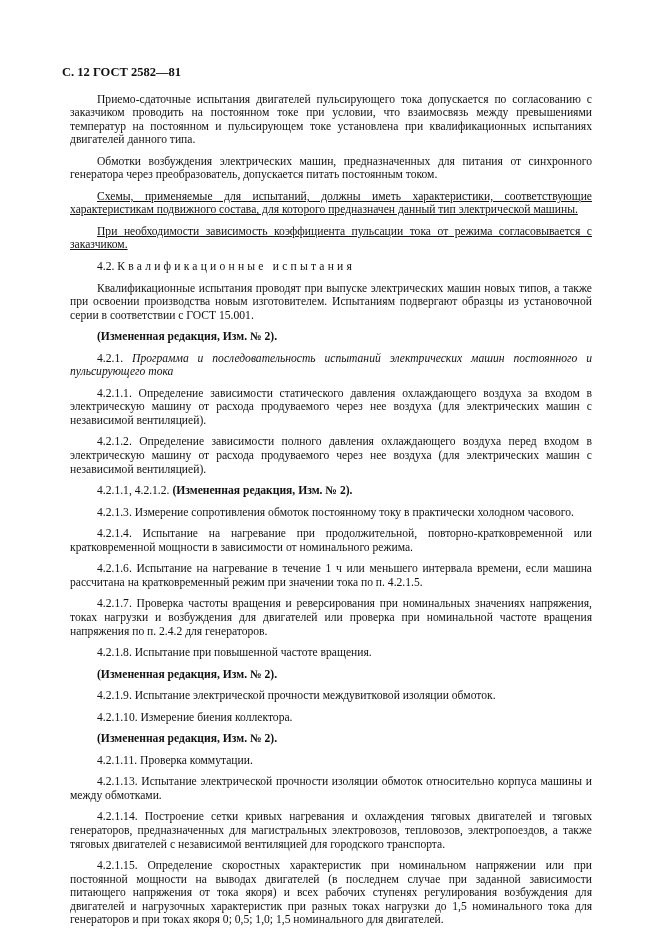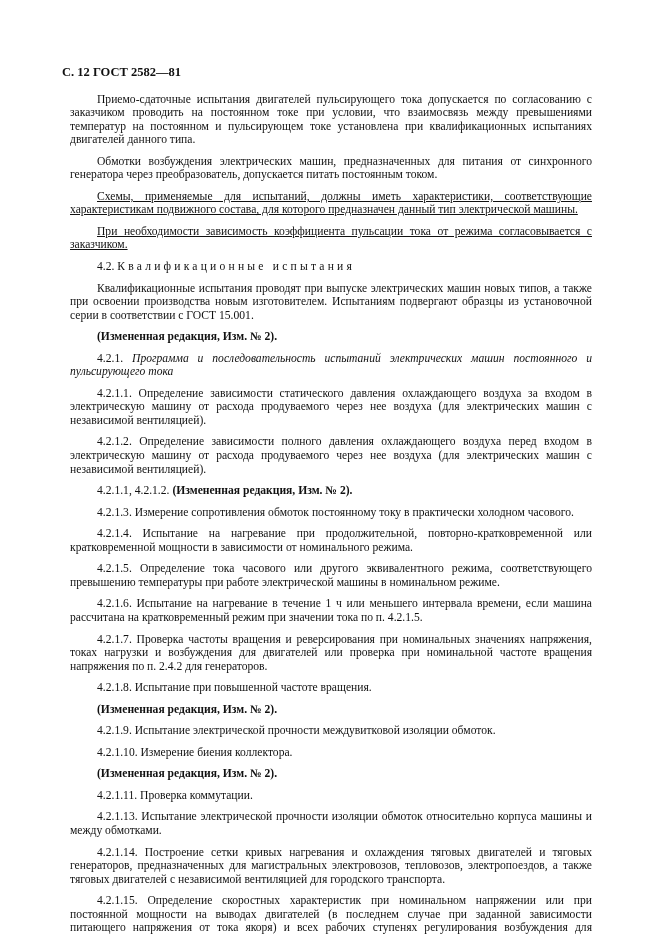--- a/index.html
+++ b/index.html
@@ -38,21 +38,20 @@
     <span class="i">Программа и последовательность испытаний электрических машин постоянного и пульсирующего тока</span>
   </p>
   <p class="p">4.2.1.1. Определение зависимости статического давления охлаждающего воздуха за входом в электрическую машину от расхода продуваемого через нее воздуха (для электрических машин с независимой вентиляцией).</p>
   <p class="p">4.2.1.2. Определение зависимости полного давления охлаждающего воздуха перед входом в электрическую машину от расхода продуваемого через нее воздуха (для электрических машин с независимой вентиляцией).</p>
   <p class="p">
     <span>4.2.1.1, 4.2.1.2.</span>
     <span class="b">(Измененная редакция, Изм. № 2).</span>
   </p>
   <p class="p">4.2.1.3. Измерение сопротивления обмоток постоянному току в практически холодном часового.</p>
   <p class="p">4.2.1.4. Испытание на нагревание при продолжительной, повторно-кратковременной или кратковременной мощности в зависимости от номинального режима.</p>
-  <p class="p">4.2.1.5. Определение тока часового или другого эквивалентного режима, соответствующего превышению температуры при работе электрической машины в номинальном режиме.</p>
   <p class="p">4.2.1.6. Испытание на нагревание в течение 1 ч или меньшего интервала времени, если машина рассчитана на кратковременный режим при значении тока по п. 4.2.1.5.</p>
   <p class="p">4.2.1.7. Проверка частоты вращения и реверсирования при номинальных значениях напряжения, токах нагрузки и возбуждения для двигателей или проверка при номинальной частоте вращения напряжения по п. 2.4.2 для генераторов.</p>
   <p class="p">4.2.1.8. Испытание при повышенной частоте вращения.</p>
   <p class="p b">(Измененная редакция, Изм. № 2).</p>
   <p class="p">4.2.1.9. Испытание электрической прочности междувитковой изоляции обмоток.</p>
   <p class="p">4.2.1.10. Измерение биения коллектора.</p>
   <p class="p b">(Измененная редакция, Изм. № 2).</p>
   <p class="p">4.2.1.11. Проверка коммутации.</p>
   <p class="p">4.2.1.13. Испытание электрической прочности изоляции обмоток относительно корпуса машины и между обмотками.</p>
   <p class="p">4.2.1.14. Построение сетки кривых нагревания и охлаждения тяговых двигателей и тяговых генераторов, предназначенных для магистральных электровозов, тепловозов, электропоездов, а также тяговых двигателей с независимой вентиляцией для городского транспорта.</p>

